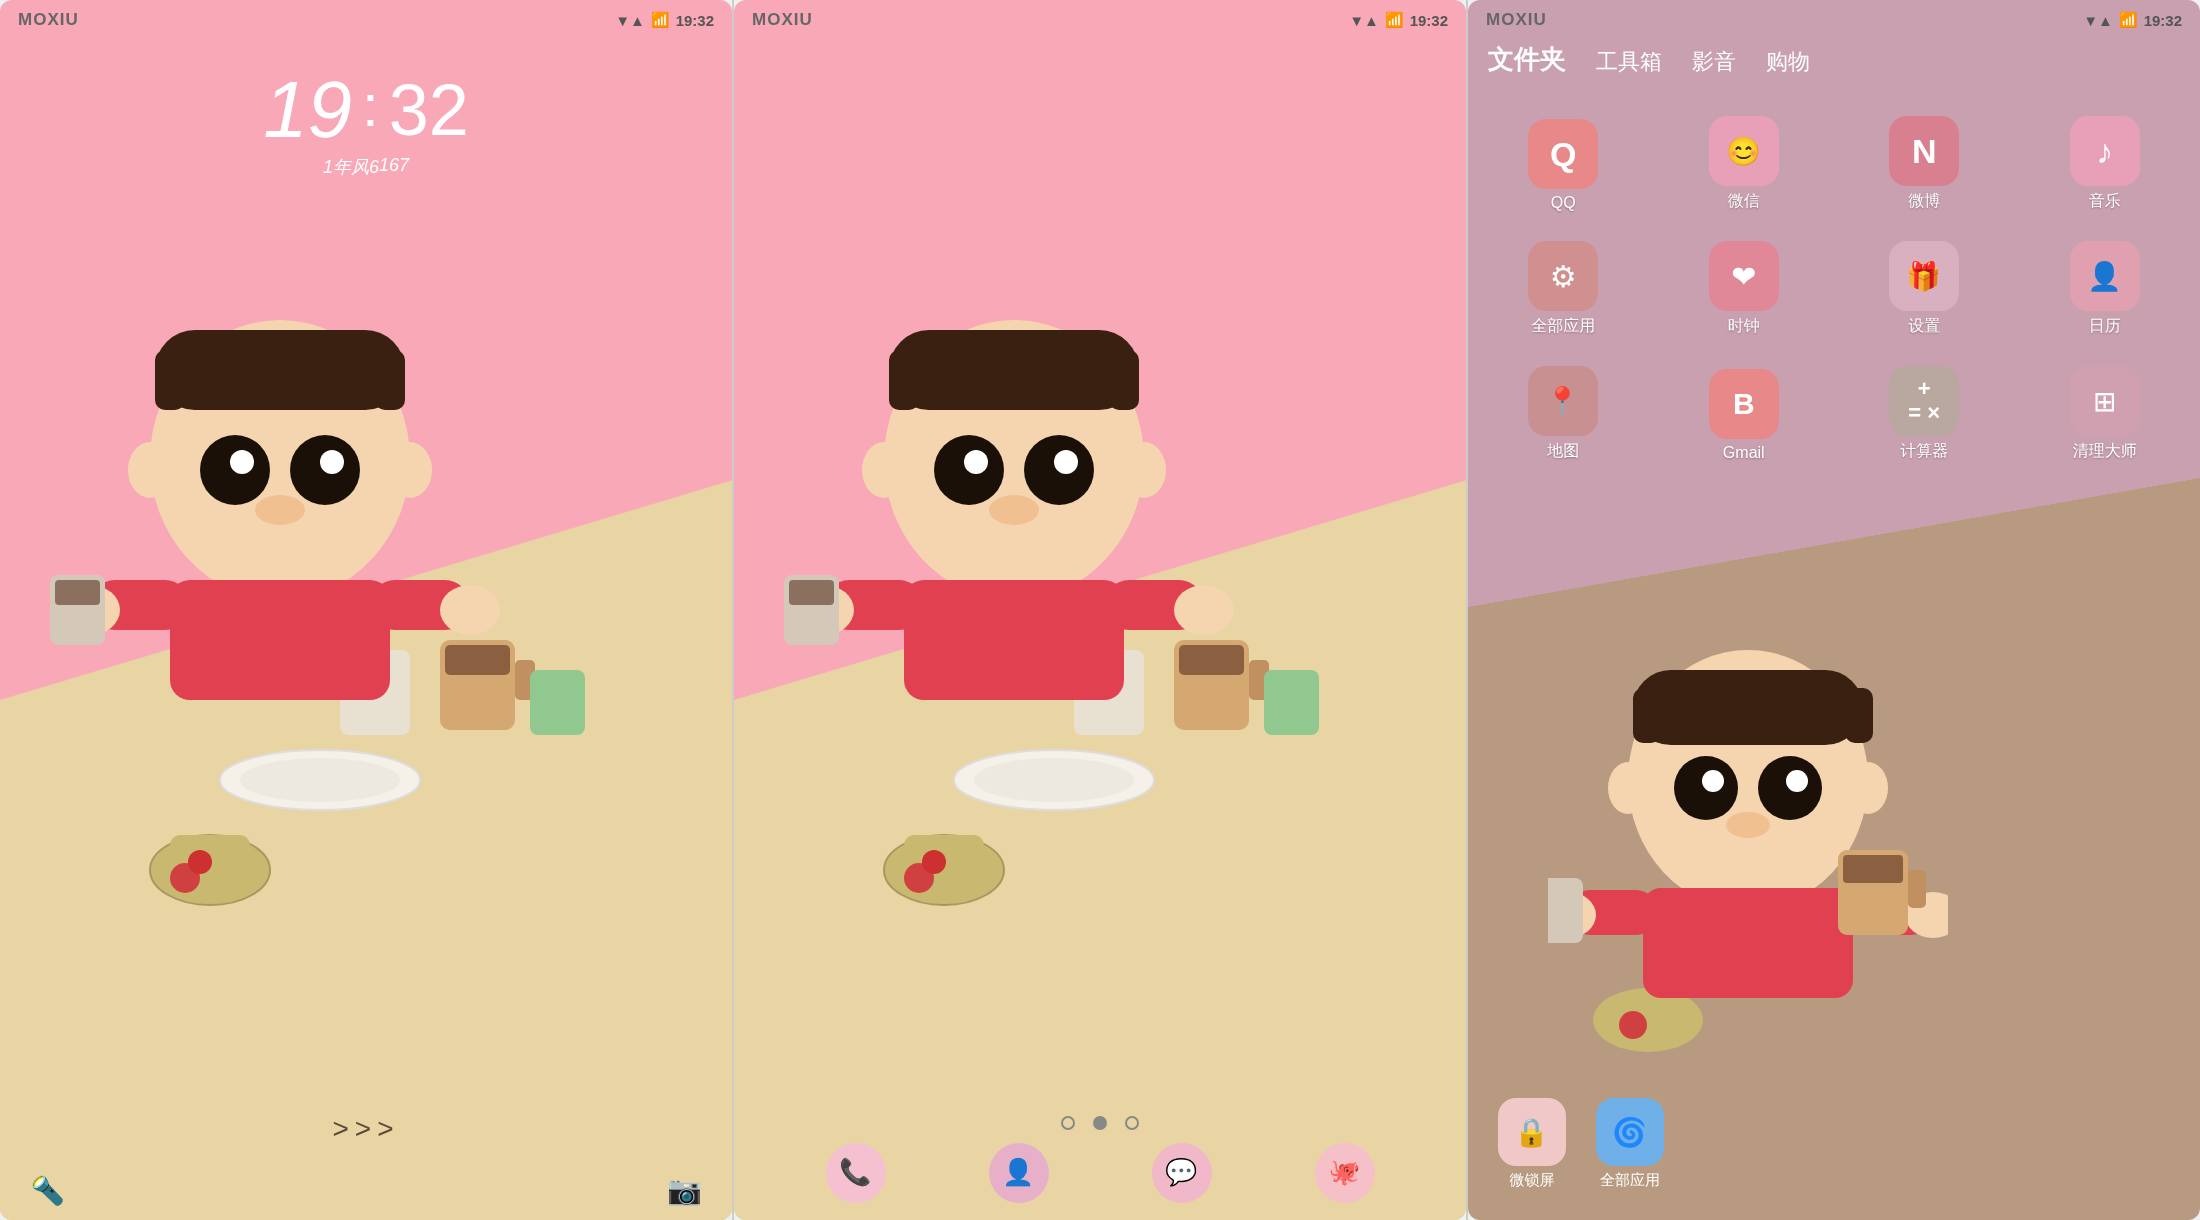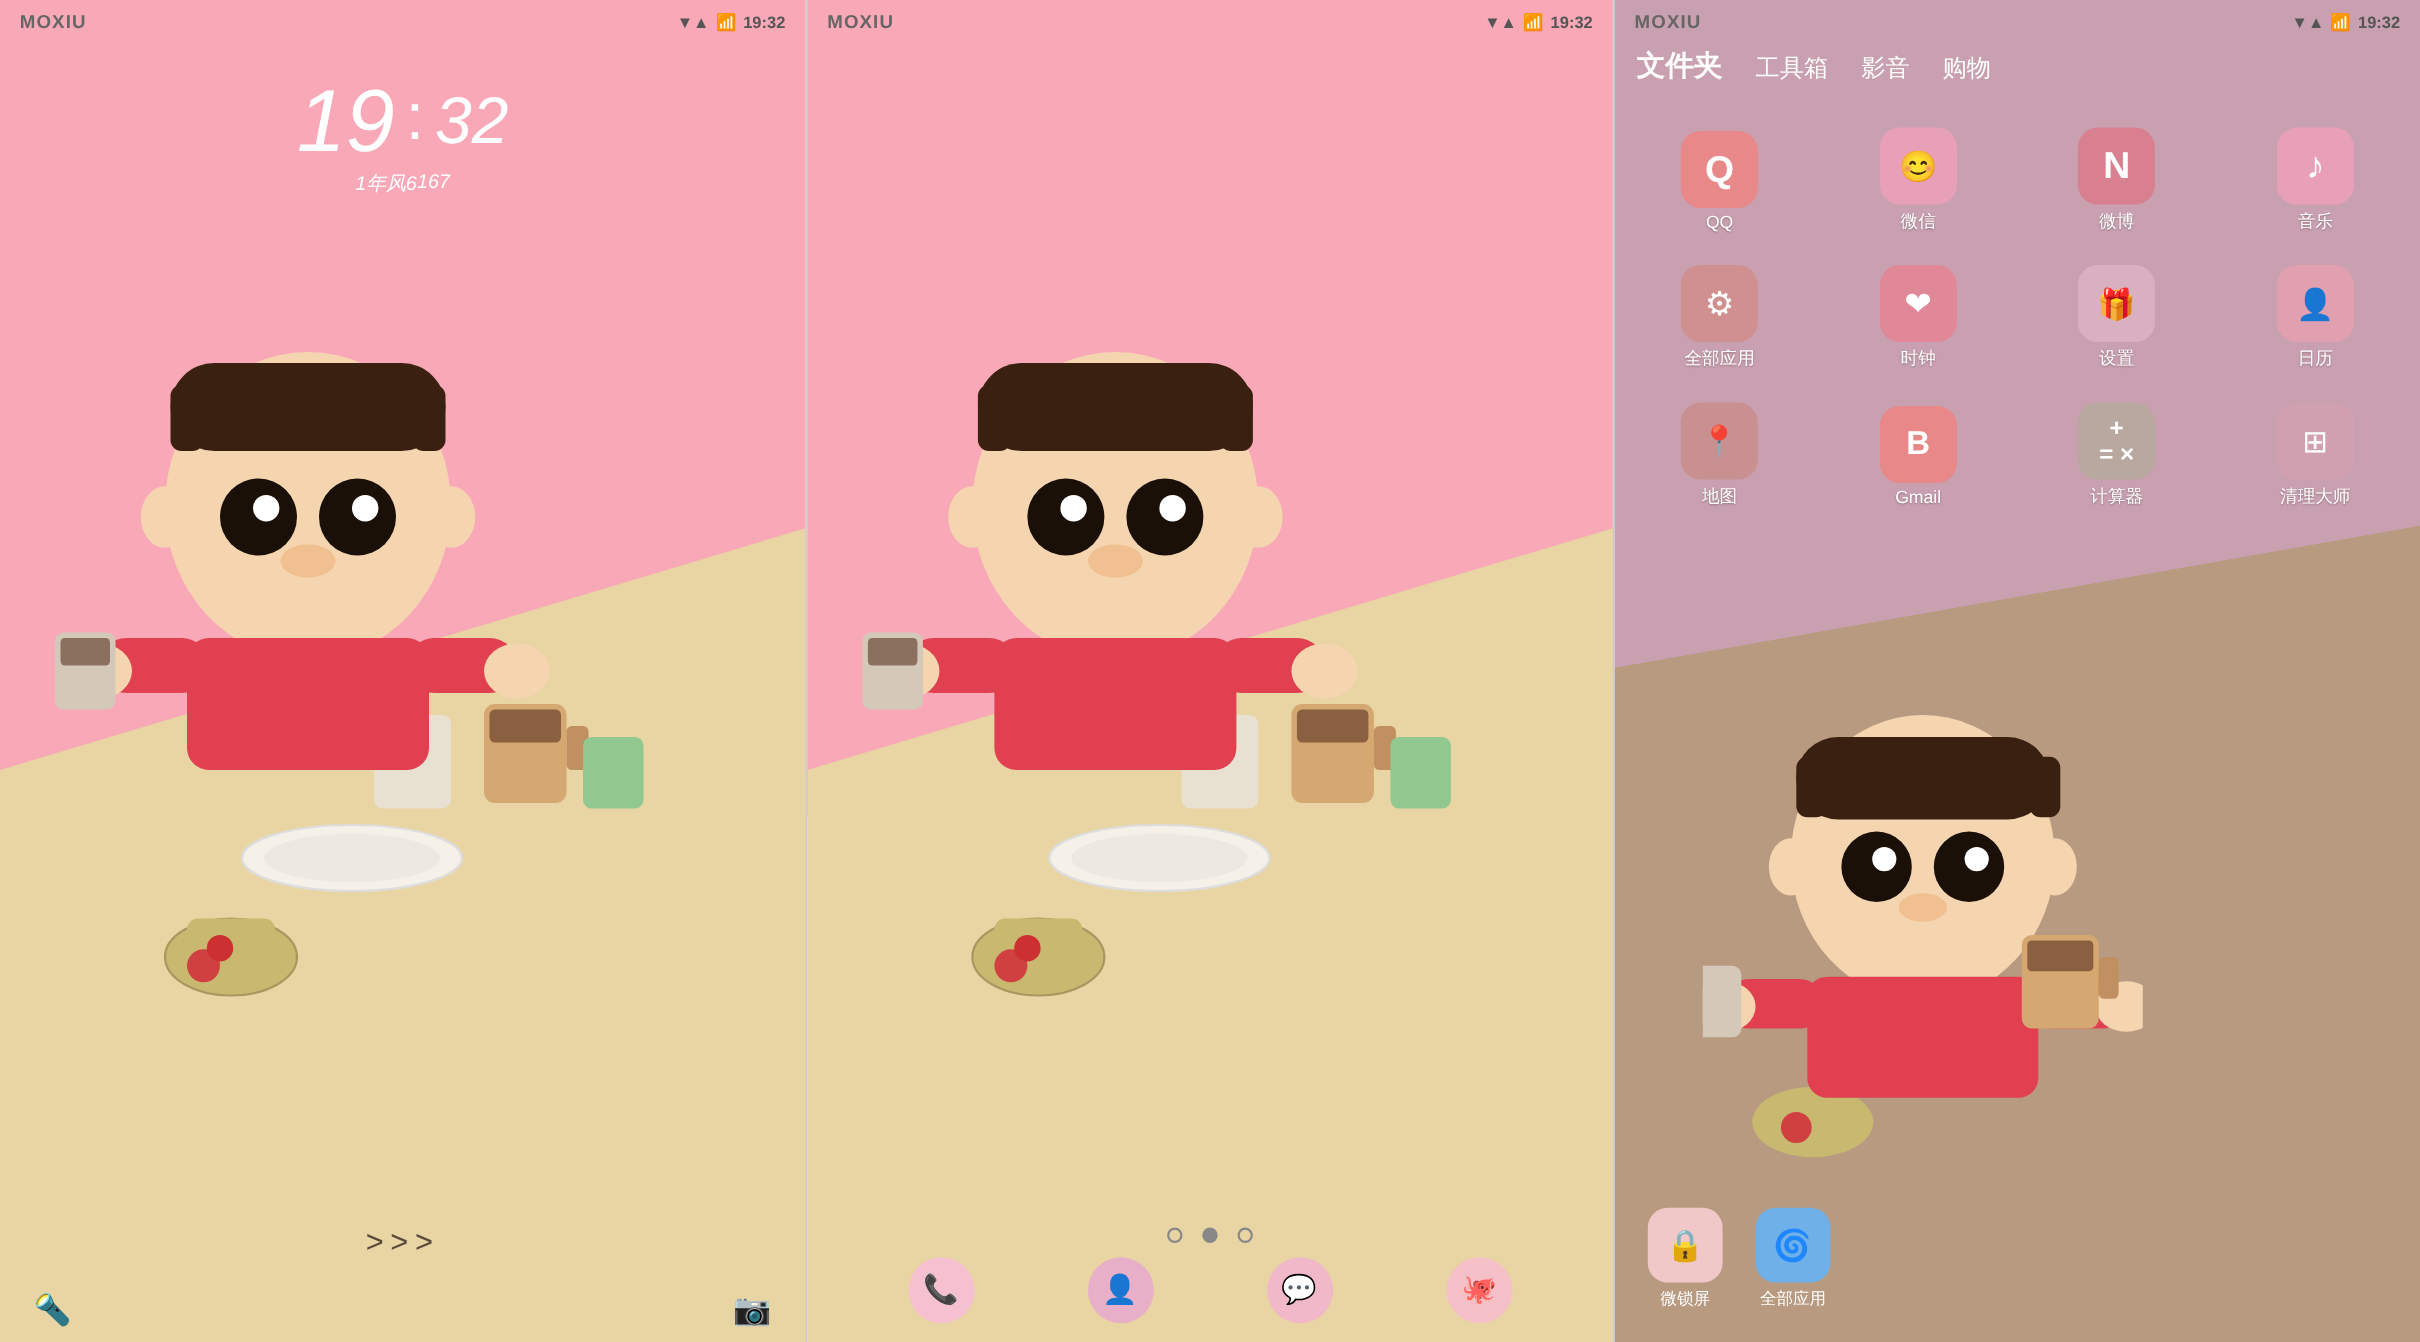--- a/index.html
+++ b/index.html
@@ -11,20 +11,21 @@
       overflow: hidden;
       background: #f0f0f0;
     }
 
     
     .phone-panel {
       flex: 1;
       height: 100%;
       position: relative;
       overflow: hidden;
+      border-radius: 12px;
     }
 
     
     .status-bar {
       position: absolute;
       top: 0;
       left: 0;
       right: 0;
       height: 40px;
       display: flex;
@@ -76,23 +77,22 @@
       line-height: 1;
       color: white;
     }
     .lock-clock .colon {
       font-size: 60px;
       font-weight: 300;
       color: white;
       margin-top: -10px;
     }
     .lock-clock .minute {
-      font-size: 60px;
+      font-size: 72px;
       font-weight: 300;
-      font-style: italic;
       line-height: 1;
       color: white;
     }
     .lock-clock .date-row {
       display: flex;
       justify-content: center;
       font-size: 18px;
       color: white;
       font-style: italic;
       margin-top: 5px;

